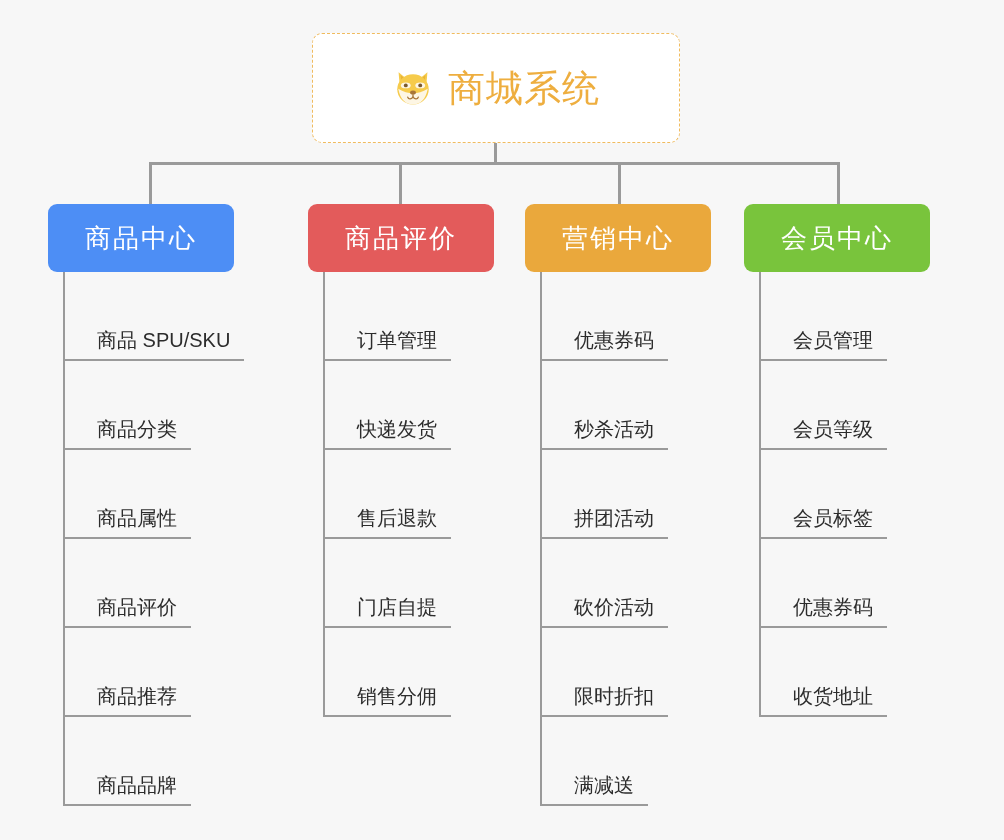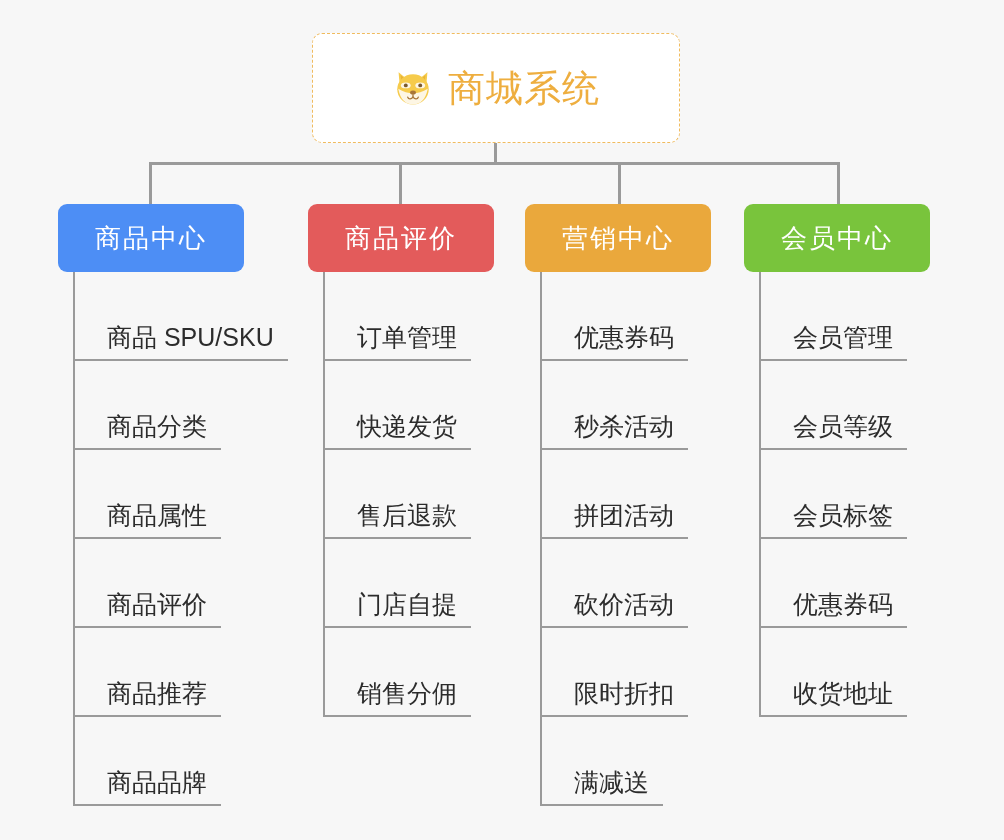--- a/index.html
+++ b/index.html
@@ -96,21 +96,21 @@
     position: relative;
     height: 89px;
     display: flex;
     align-items: flex-end;
   }
   .leaf-inner {
     display: inline-block;
     margin-left: 34px;
     padding: 0 14px 6px 0;
     border-bottom: 2px solid #9a9a9a;
-    font-size: 25px;
+    font-size: 20px;
     color: #2c2c2c;
     line-height: 1.25;
     white-space: nowrap;
   }
   
   .leaf::after {
     content: "";
     position: absolute;
     left: 0;
     bottom: 0;
@@ -149,21 +149,21 @@
 
   <div class="conn conn-v" style="left:494px; top:143px; height:22px;"></div>
 
   <div class="conn conn-h" style="left:149px; top:162px; width:691px;"></div>
 
   <div class="conn conn-v" style="left:149px; top:162px; height:45px;"></div>
   <div class="conn conn-v" style="left:399px; top:162px; height:45px;"></div>
   <div class="conn conn-v" style="left:618px; top:162px; height:45px;"></div>
   <div class="conn conn-v" style="left:837px; top:162px; height:45px;"></div>
 
-  <div class="branch" style="left:58px; width:186px;">
+  <div class="branch" style="left:48px; width:186px;">
     <div class="branch-header" style="width: 186px; background-color: rgb(77, 142, 245);">商品中心</div>
     <div class="leaf-list">
       <div class="leaf-spine"></div>
       <div class="leaf">
           <span class="leaf-inner">商品 SPU/SKU</span>
         </div>
       <div class="leaf">
           <span class="leaf-inner">商品分类</span>
         </div>
       <div class="leaf">

